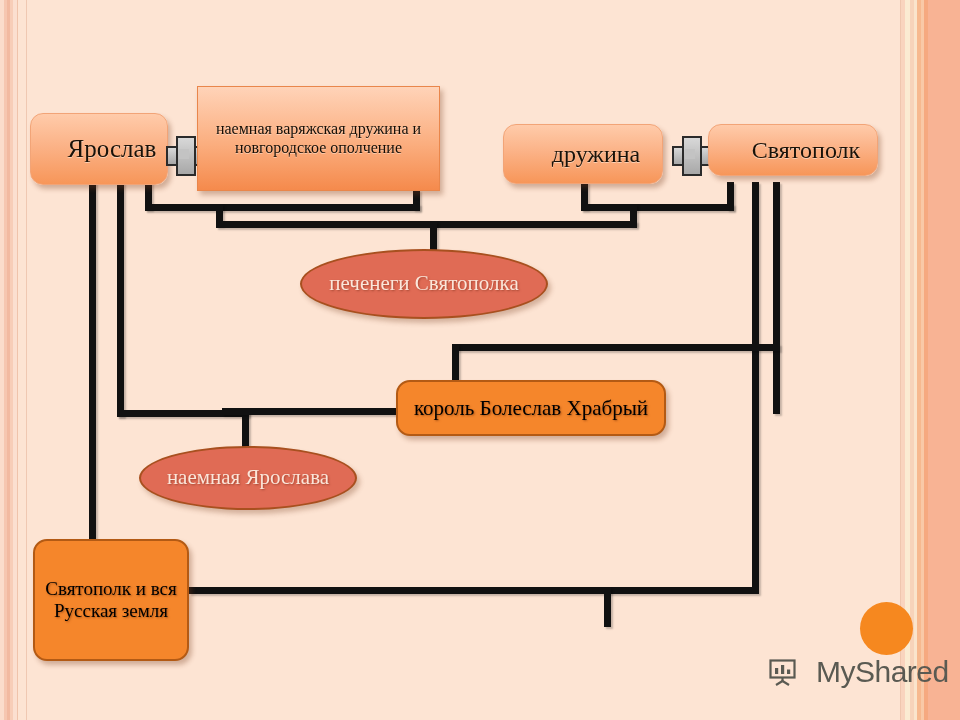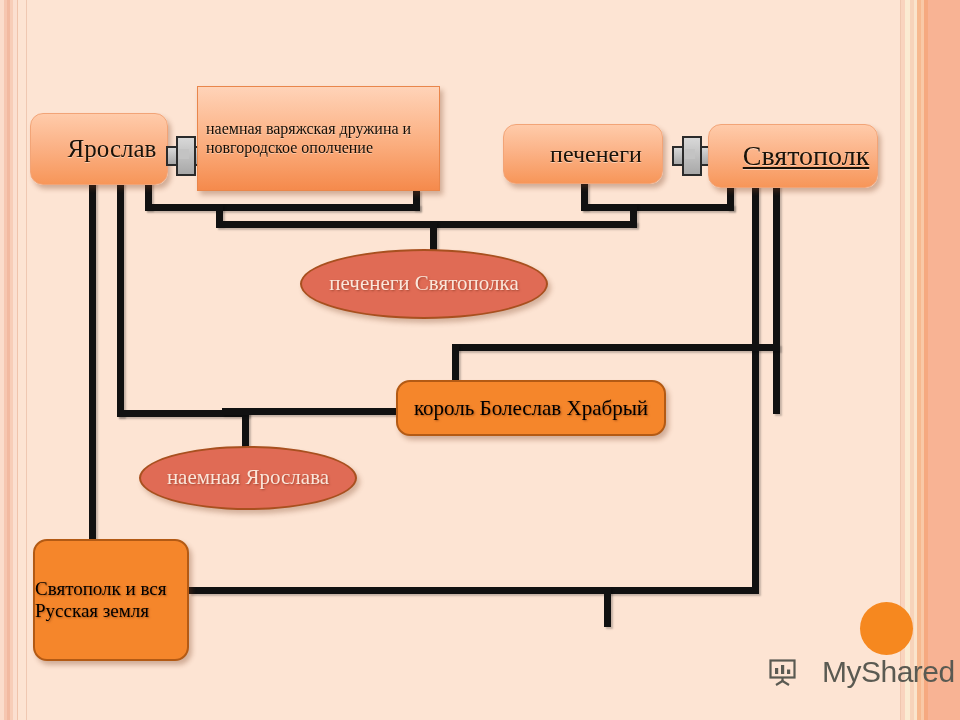--- a/index.html
+++ b/index.html
@@ -16,21 +16,21 @@
   .frame-right{position:absolute;right:0;top:0;width:66px;height:720px;}
   .frame-right .s{position:absolute;top:0;height:720px;}
 
   
   .conn{position:absolute;background:#111111;}
   .conn.sh{box-shadow:2px 2px 2px rgba(0,0,0,0.22);}
 
   
   .node{
     position:absolute;box-sizing:border-box;
-    display:flex;align-items:center;justify-content:center;text-align:left;
+    display:flex;align-items:center;justify-content:center;text-align:center;
     line-height:1.18;
     box-shadow:3px 4px 5px rgba(120,60,30,0.33);
   }
   .box-light{
     background:linear-gradient(to bottom,#FFCBAA 0%,#FBB185 48%,#F79659 100%);
     border:1px solid #F2A477;
     border-radius:13px;
     color:#1a1208;
     text-shadow:0 1px 0 rgba(255,255,255,0.45);
     padding-left:26px;
@@ -65,21 +65,21 @@
   .plus{position:absolute;}
   .plus .bar{position:absolute;background:linear-gradient(to bottom,#D8D8D8,#A8A8A8);
              border:2px solid #2b2b2b;}
   .plus .h{left:0;top:10px;width:36px;height:16px;}
   .plus .v{left:10px;top:0;width:16px;height:36px;}
   .plus .cover{position:absolute;left:13px;top:13px;width:10px;height:10px;
              background:#C3C3C3;}
 
   
   .wm-dot{position:absolute;border-radius:50%;background:#F6881F;}
-  .wm{position:absolute;display:flex;align-items:center;gap:24px;
+  .wm{position:absolute;display:flex;align-items:center;gap:18px;
       font-family:"Liberation Sans","DejaVu Sans",sans-serif;}
   .wm-text{font-size:30px;color:#5a5a52;letter-spacing:-0.5px;}
 </style>
 </head>
 <body>
 
 <div id="slide">
 
   <div class="frame-left">
     <div class="s" style="left:0px;width:4px;background:#FBDCCB;"></div>
@@ -143,30 +143,30 @@
     <div class="bar h"></div>
       <div class="bar v"></div>
       <div class="cover"></div>
   </div>
 
   <div class="node box-rect" style="left:197px;top:86px;width:243px;height:105px;font-size:16px;padding:4px 8px;">
     <span>наемная варяжская дружина и новгородское ополчение</span>
   </div>
 
   <div class="node box-light" style="left:503px;top:124px;width:160px;height:60px;font-size:24px;">
-    <span>печенеги</span>
+    <span>дружина</span>
   </div>
 
   <div class="plus" style="left:672px;top:136px;width:36px;height:36px;">
     <div class="bar h"></div>
       <div class="bar v"></div>
       <div class="cover"></div>
   </div>
 
-  <div class="node box-light" style="left:708px;top:124px;width:170px;height:64px;font-size:28px;text-decoration:underline;">
+  <div class="node box-light" style="left:708px;top:124px;width:170px;height:52px;font-size:24px;">
     <span>Святополк</span>
   </div>
 
   <div class="ellipse" style="left:300px;top:249px;width:248px;height:70px;font-size:21px;">
     <span>печенеги Святополка</span>
   </div>
 
   <div class="node box-solid" style="left:396px;top:380px;width:270px;height:56px;font-size:21px;">
     <span>король Болеслав Храбрый</span>
   </div>

